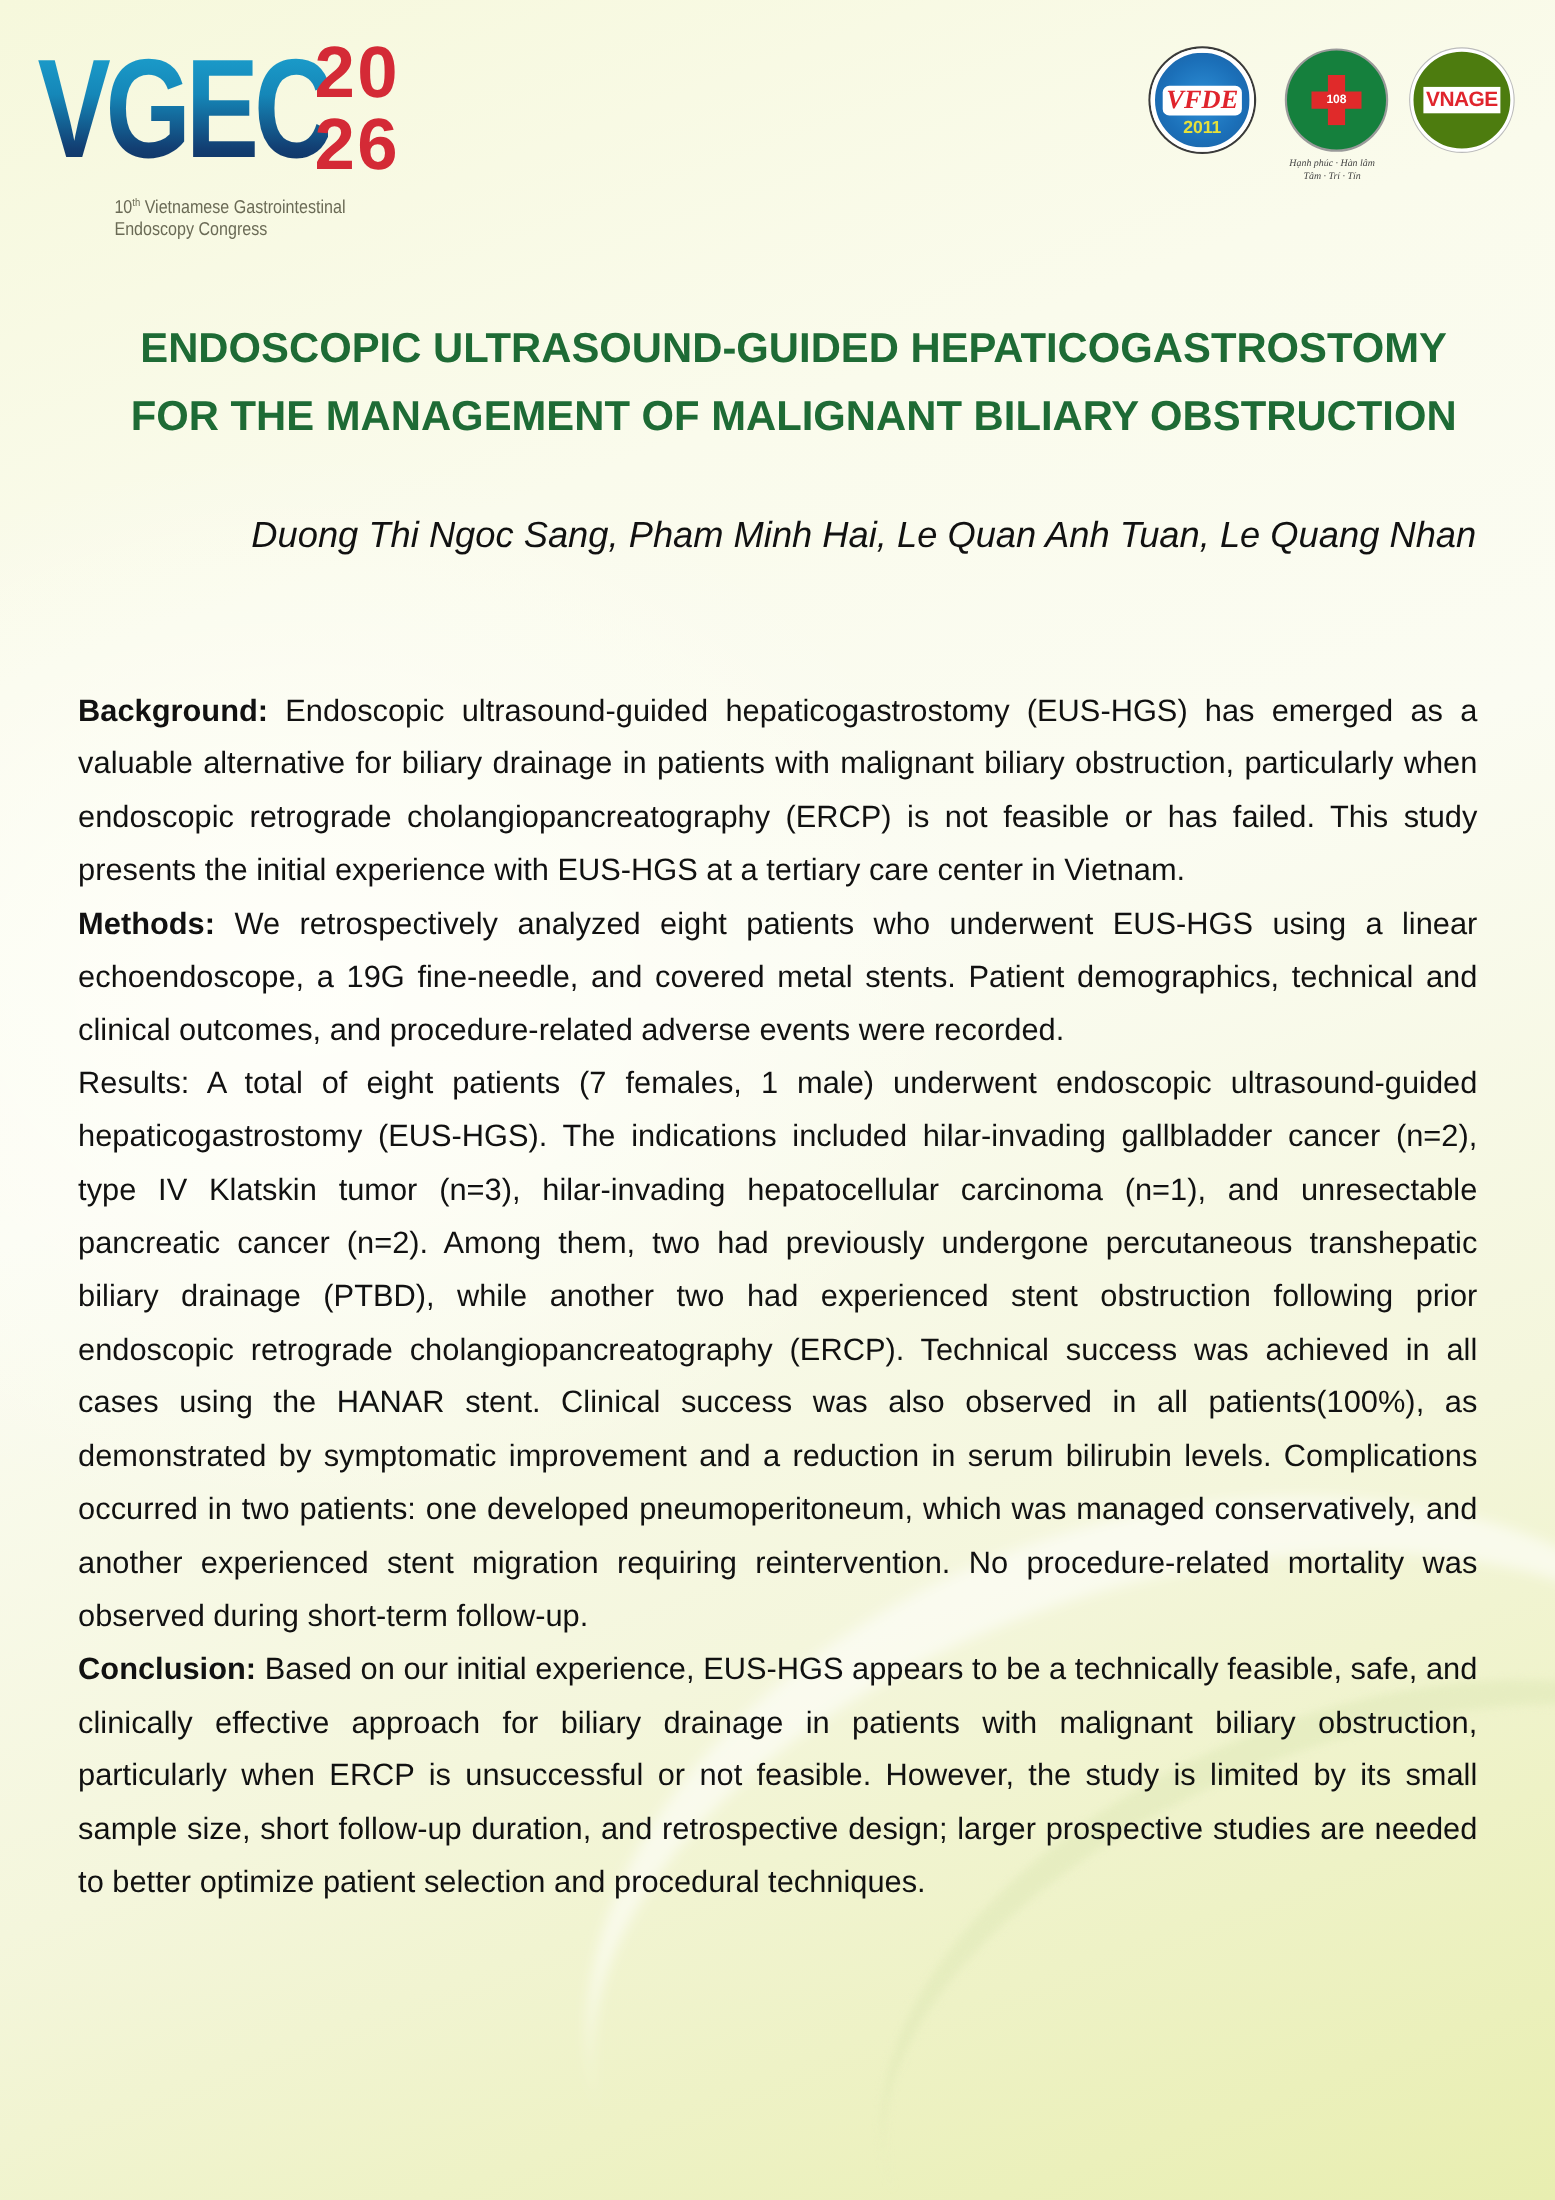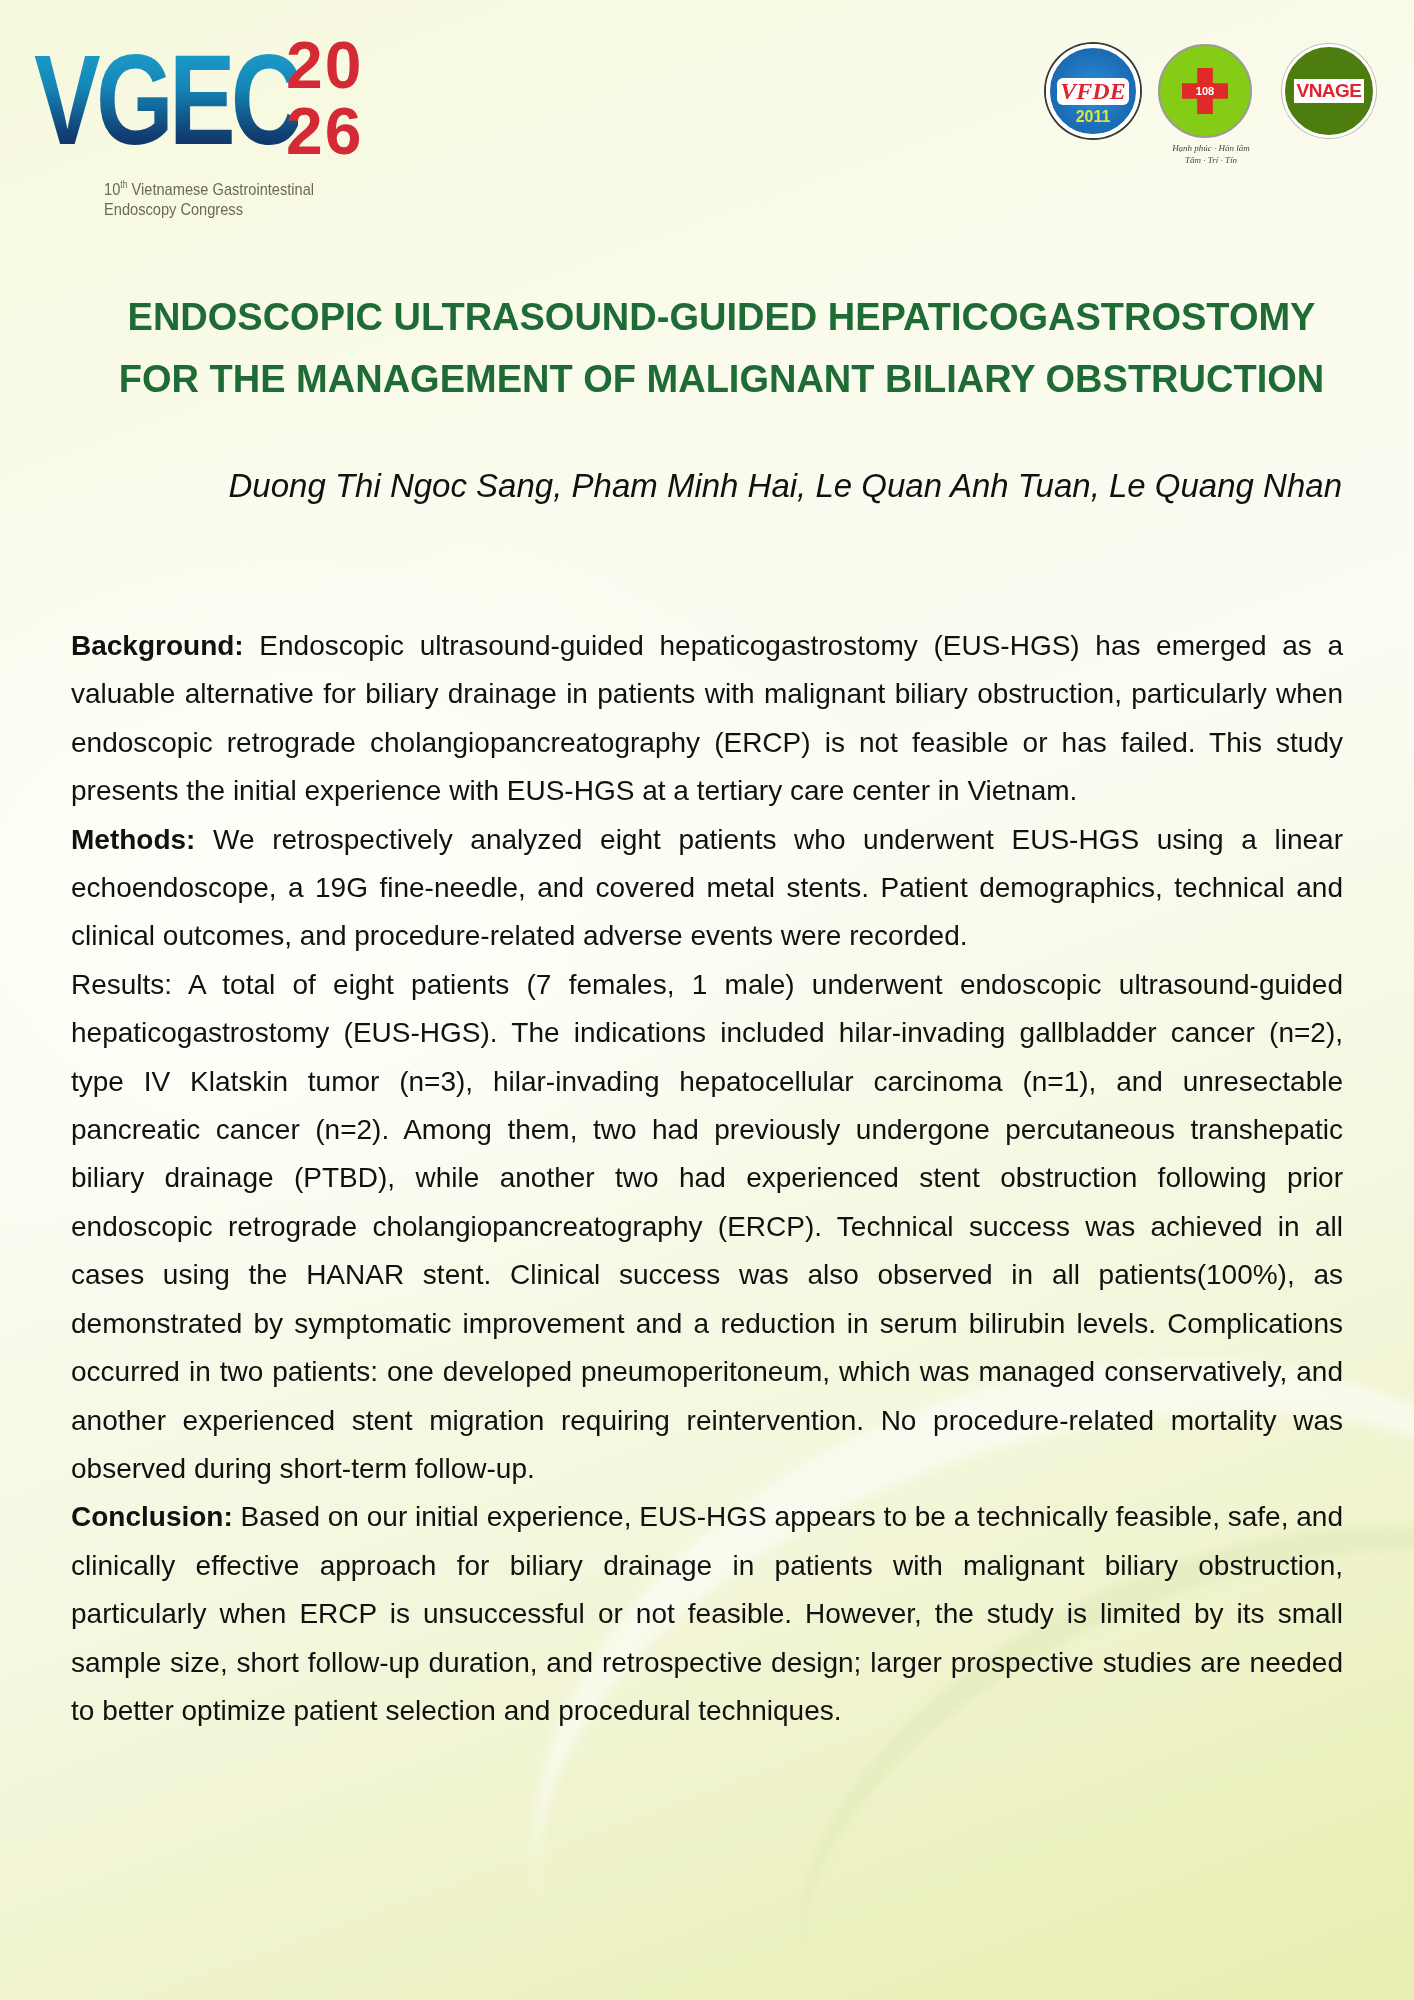--- a/index.html
+++ b/index.html
@@ -121,22 +121,22 @@
       border-radius: 6px;
     }
     .plogo-vfde .yr {
       position: absolute;
       bottom: 8px;
       font-size: 16px;
       color: #e6e03a;
       font-family: "Liberation Sans", sans-serif;
     }
     .plogo-108 {
-      left: 112px;
-      background: #84cc16;
+      left: 122px;
+      background: #15803d;
       border: 2px solid #9a9a9a;
     }
     .plogo-108 .cross {
       width: 46px; height: 46px;
       background: #e02a2a;
       clip-path: polygon(33% 0, 67% 0, 67% 33%, 100% 33%, 100% 67%, 67% 67%, 67% 100%, 33% 100%, 33% 67%, 0 67%, 0 33%, 33% 33%);
       display: flex; align-items: center; justify-content: center;
     }
     .plogo-108 .num {
       color: #fff;

